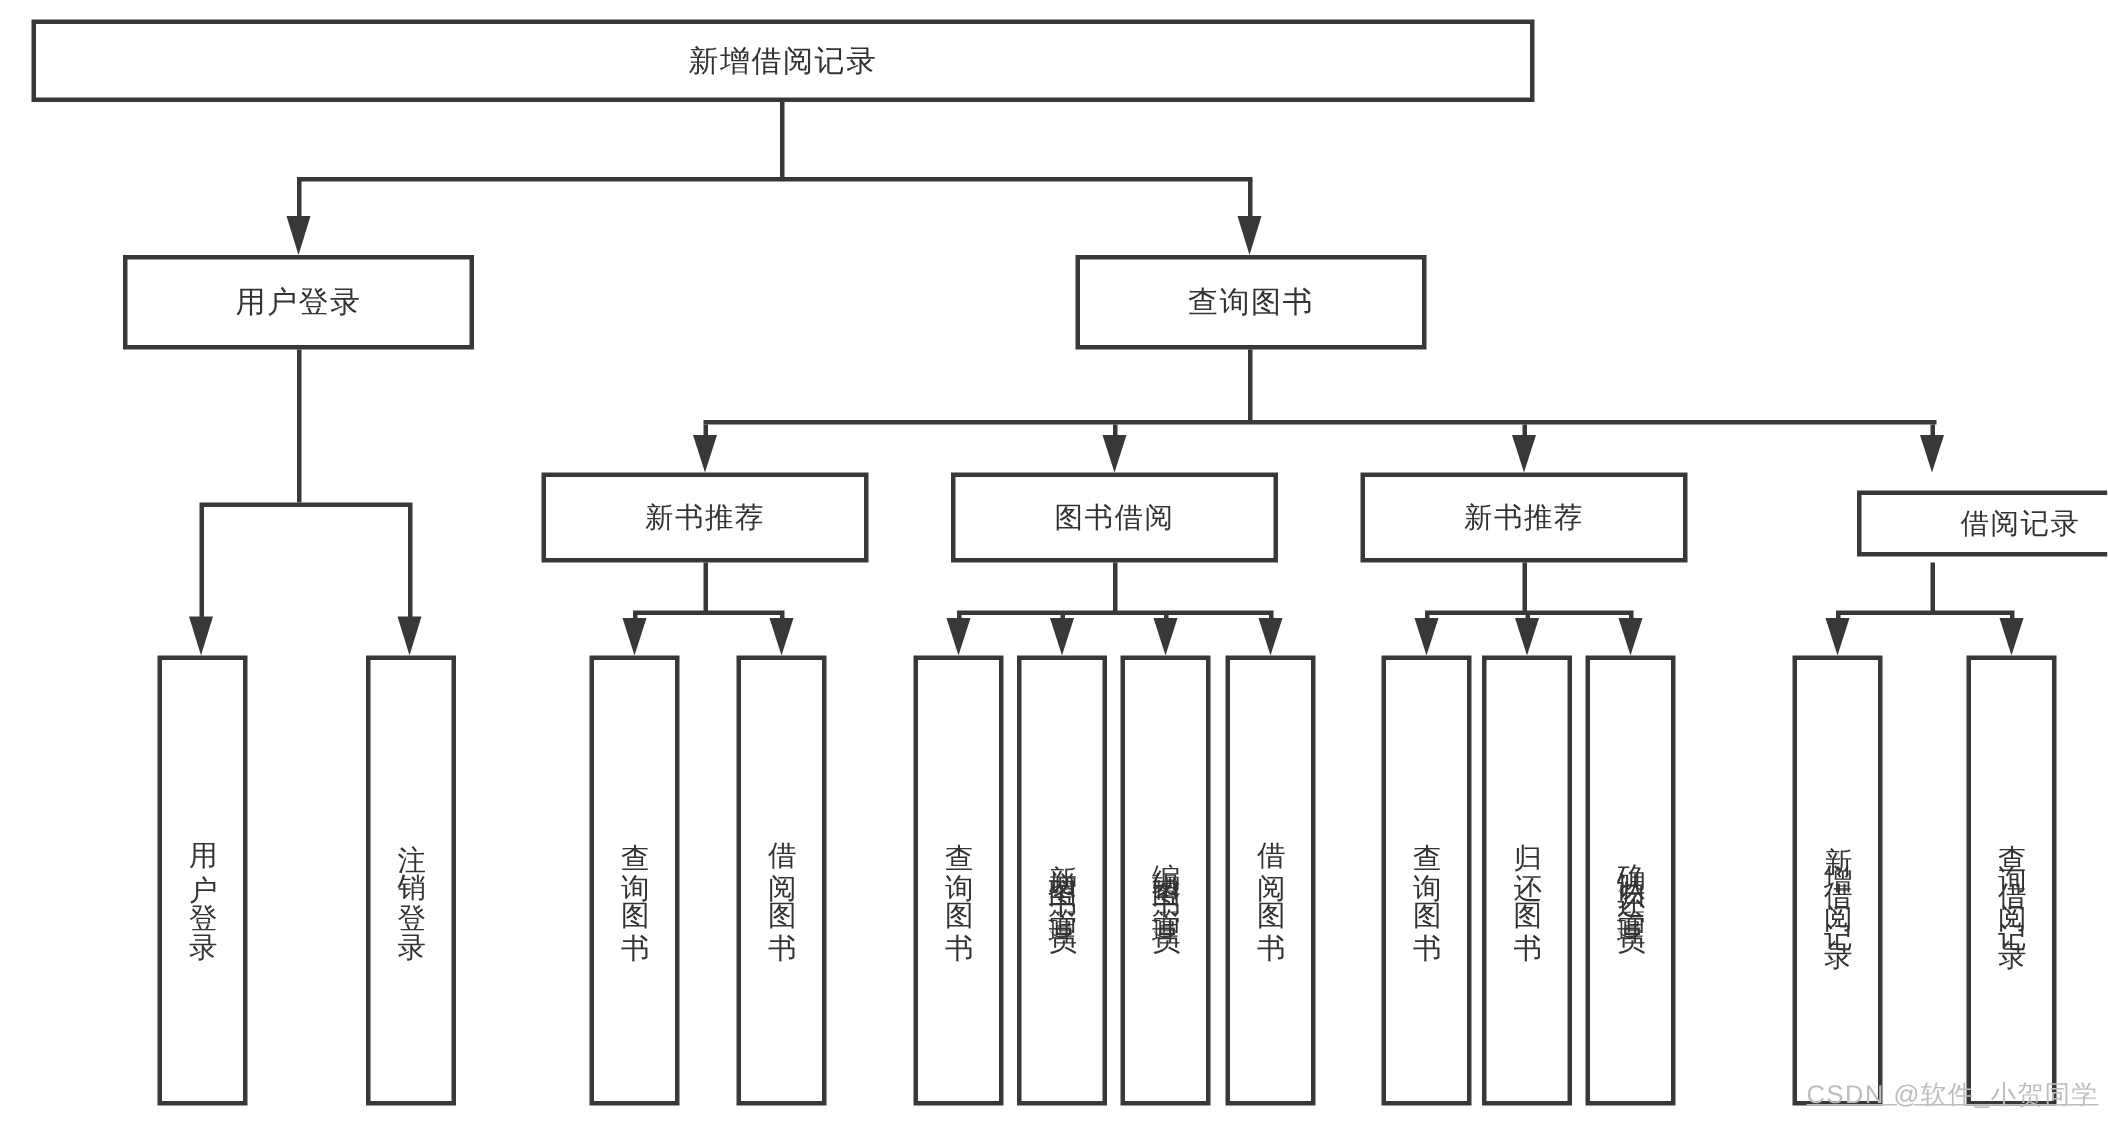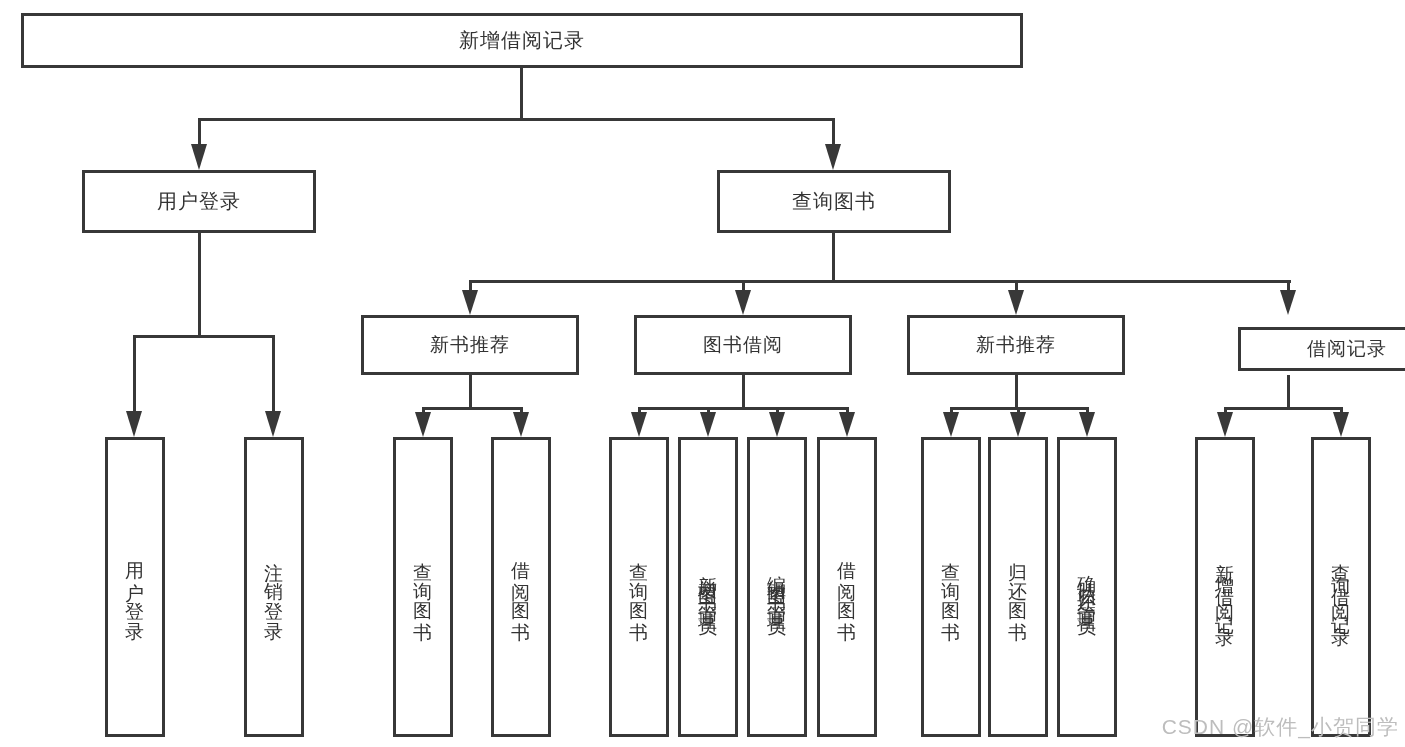--- a/index.html
+++ b/index.html
@@ -46,24 +46,25 @@
     width: 0; height: 0;
     border-left: 8px solid transparent;
     border-right: 8px solid transparent;
     border-top: 26px solid var(--line);
   }
   .arrow.small { border-top-width: 25px; }
   .watermark {
     position: absolute;
     right: 6px;
     bottom: 6px;
-    font-size: 21px;
+    font-size: 17px;
     color: var(--watermark);
     letter-spacing: 1px;
     z-index: 5;
+    text-decoration: underline;
   }
 </style>
 </head>
 <body>
 
 <div class="canvas">
 
   <div class="box hbox" style="left:21px; top:13px; width:1002px; height:55px;">
     <span>新增借阅记录</span>
   </div>

